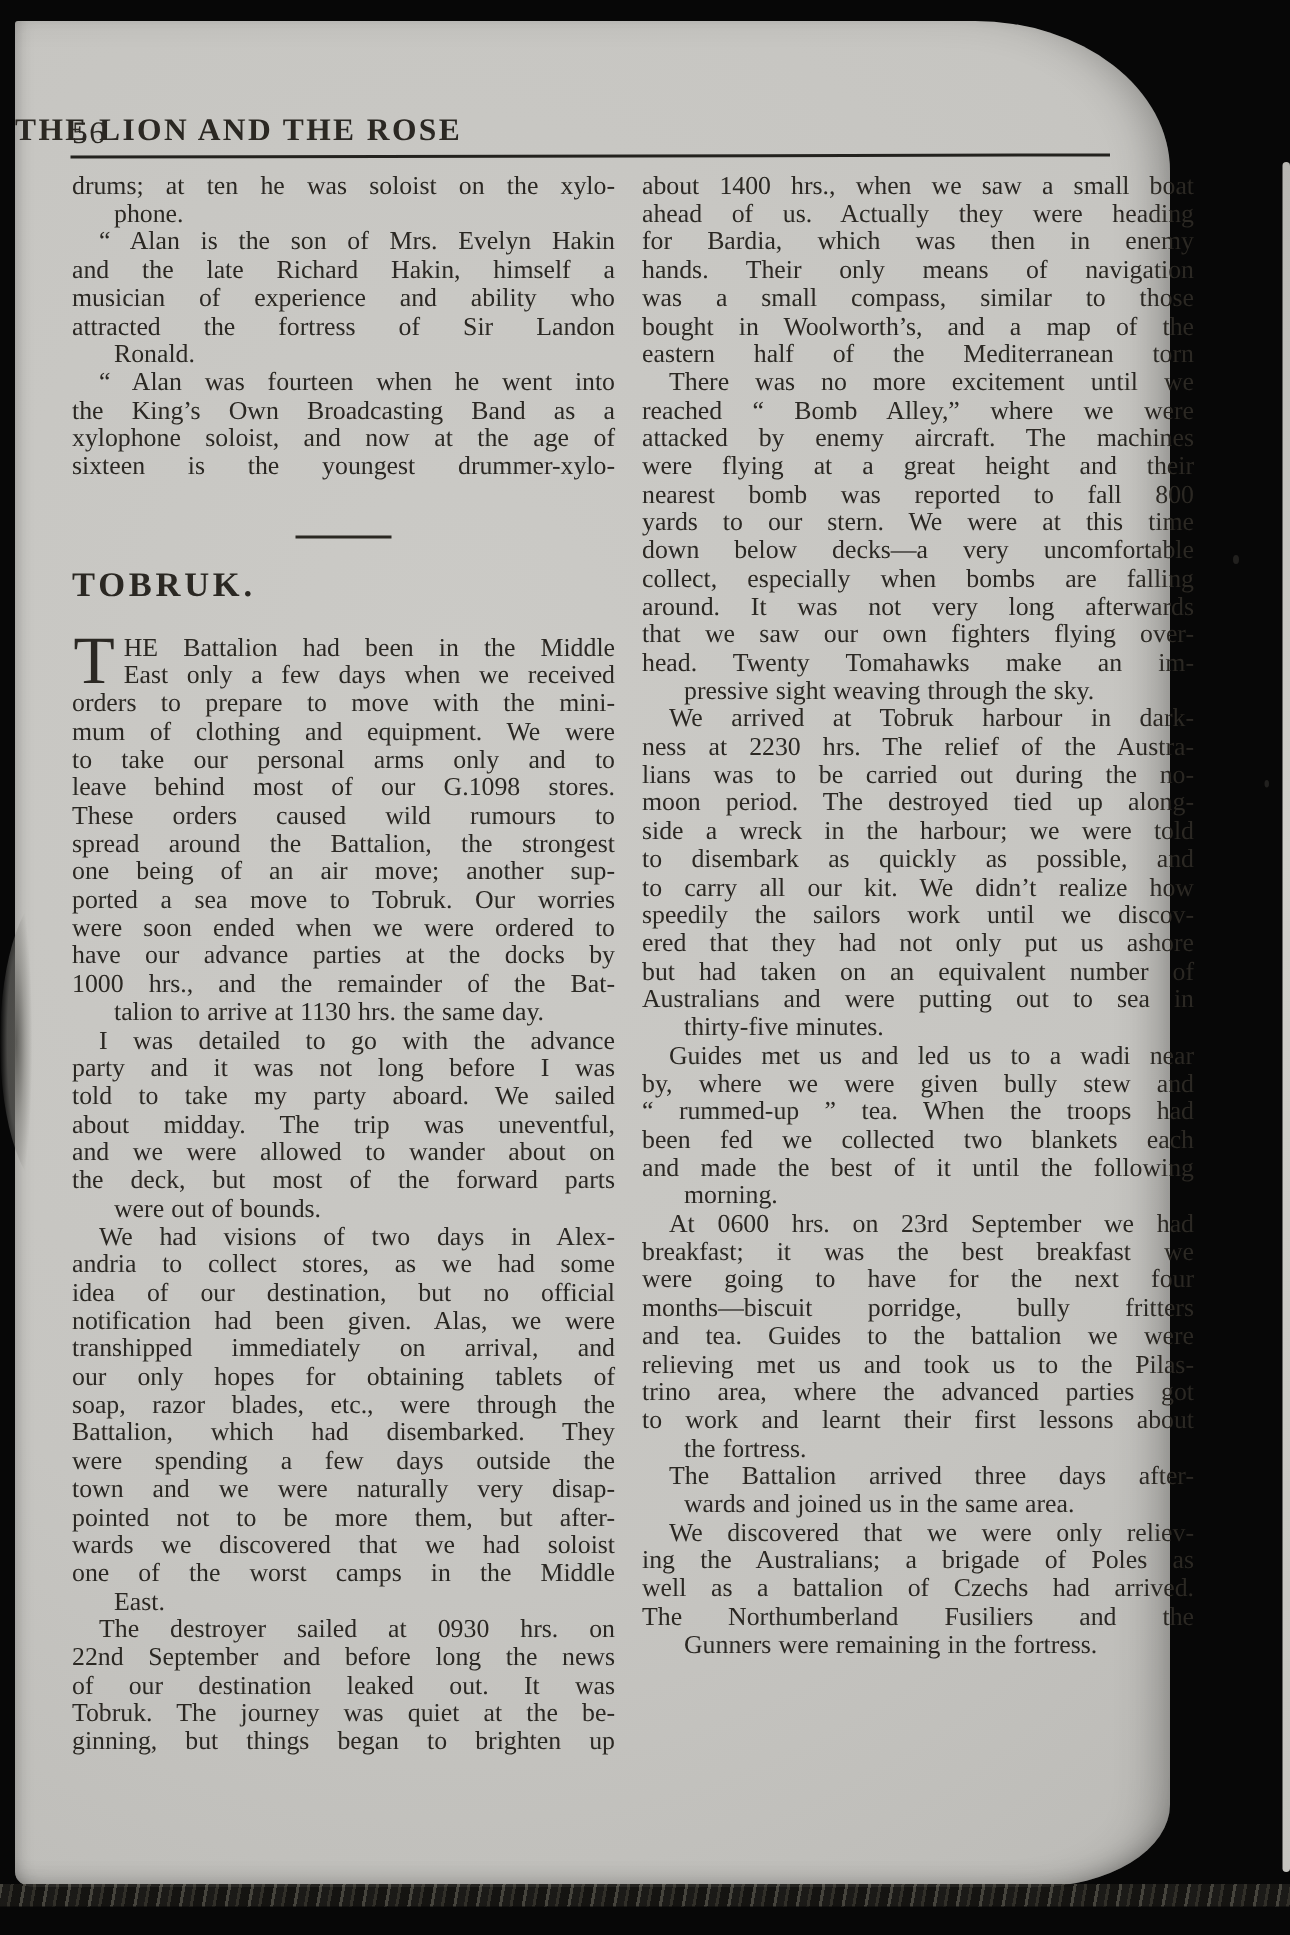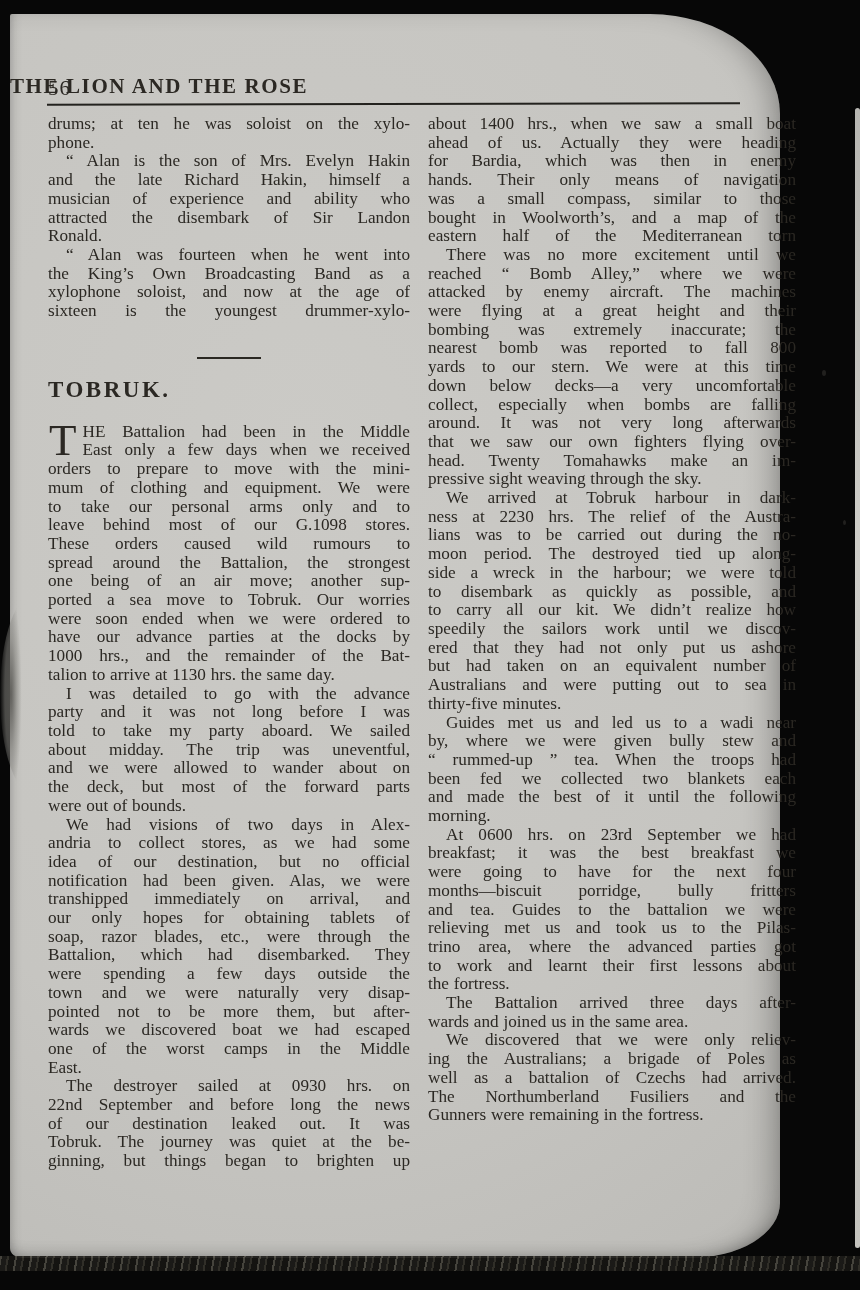--- a/index.html
+++ b/index.html
@@ -46,21 +46,21 @@
     background:#23221e; transform:rotate(-0.12deg);
   }
   .text-area {
     position:absolute; left:38px; top:101px; width:756px;
     display:flex; gap:18px;
     font-size:17.2px; line-height:18.7px;
   }
   .col { width:362px; }
   .col.right { width:368px; }
   .line { text-align:justify; text-align-last:justify; word-spacing:.5px; }
-  .line.para-end { text-align-last:left; }
+  .line.para-end { text-align-last:left;margin-left:28px; }
   .line.indent { text-indent:18px; }
   .section-divider { width:64px; height:2px; background:#2a2822; margin:36px auto 16px; }
   .article-heading {
     font-size:23px; font-weight:bold; letter-spacing:2.5px;
     line-height:30px; margin:0 0 18px;
   }
   .dropcap {
     float:left; font-size:45px; line-height:32px; height:35px;
     margin:1px 6px 0 1px;
   }
@@ -76,21 +76,21 @@
   <div class="text-area">
     <div class="col left" id="col-left">
         <div class="para">
           <div class="line">drums; at ten he was soloist on the xylo-</div>
           <div class="line para-end">phone.</div>
         </div>
         <div class="para">
           <div class="line indent">“ Alan is the son of Mrs. Evelyn Hakin</div>
           <div class="line">and the late Richard Hakin, himself a</div>
           <div class="line">musician of experience and ability who</div>
-          <div class="line">attracted the disembark of Sir Landon</div>
+          <div class="line">attracted the fortress of Sir Landon</div>
           <div class="line para-end">Ronald.</div>
         </div>
         <div class="para">
           <div class="line indent">“ Alan was fourteen when he went into</div>
           <div class="line">the King’s Own Broadcasting Band as a</div>
           <div class="line">xylophone soloist, and now at the age of</div>
           <div class="line">sixteen is the youngest drummer-xylo-</div>
         </div>
         <div class="section-divider"></div>
         <div class="article-heading">TOBRUK.</div>
@@ -125,21 +125,21 @@
           <div class="line">andria to collect stores, as we had some</div>
           <div class="line">idea of our destination, but no official</div>
           <div class="line">notification had been given. Alas, we were</div>
           <div class="line">transhipped immediately on arrival, and</div>
           <div class="line">our only hopes for obtaining tablets of</div>
           <div class="line">soap, razor blades, etc., were through the</div>
           <div class="line">Battalion, which had disembarked. They</div>
           <div class="line">were spending a few days outside the</div>
           <div class="line">town and we were naturally very disap-</div>
           <div class="line">pointed not to be more them, but after-</div>
-          <div class="line">wards we discovered boat we had escaped</div>
+          <div class="line">wards we discovered that we had soloist</div>
           <div class="line">one of the worst camps in the Middle</div>
           <div class="line para-end">East.</div>
         </div>
         <div class="para">
           <div class="line indent">The destroyer sailed at 0930 hrs. on</div>
           <div class="line">22nd September and before long the news</div>
           <div class="line">of our destination leaked out. It was</div>
           <div class="line">Tobruk. The journey was quiet at the be-</div>
           <div class="line">ginning, but things began to brighten up</div>
         </div>
@@ -152,21 +152,20 @@
           <div class="line">hands. Their only means of navigation</div>
           <div class="line">was a small compass, similar to those</div>
           <div class="line">bought in Woolworth’s, and a map of the</div>
           <div class="line">eastern half of the Mediterranean torn</div>
         </div>
         <div class="para">
           <div class="line indent">There was no more excitement until we</div>
           <div class="line">reached “ Bomb Alley,” where we were</div>
           <div class="line">attacked by enemy aircraft. The machines</div>
           <div class="line">were flying at a great height and their</div>
-          <div class="line">bombing was extremely inaccurate; the</div>
           <div class="line">nearest bomb was reported to fall 800</div>
           <div class="line">yards to our stern. We were at this time</div>
           <div class="line">down below decks—a very uncomfortable</div>
           <div class="line">collect, especially when bombs are falling</div>
           <div class="line">around. It was not very long afterwards</div>
           <div class="line">that we saw our own fighters flying over-</div>
           <div class="line">head. Twenty Tomahawks make an im-</div>
           <div class="line para-end">pressive sight weaving through the sky.</div>
         </div>
         <div class="para">

